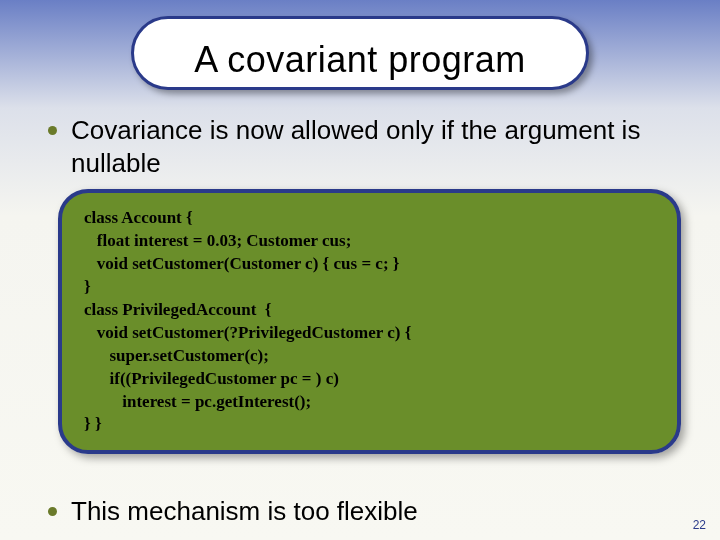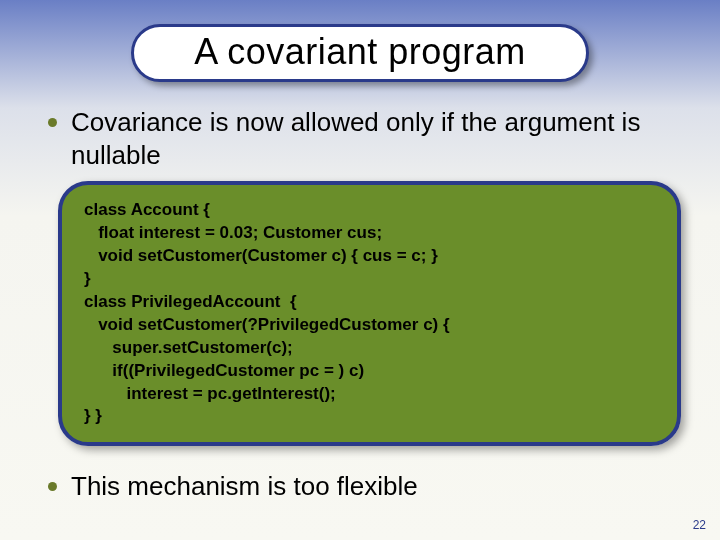--- a/index.html
+++ b/index.html
@@ -18,25 +18,25 @@
     box-sizing: border-box;
   }
   .title-wrap {
     position: relative;
     padding-top: 4px;
     text-align: center;
   }
   .title-box {
     position: relative;
     display: inline-block;
-    margin: 20px auto 0 auto;
+    margin: 12px auto 0 auto;
     background: #fff;
     border: 3px solid #2a3a8a;
     border-radius: 999px;
-    padding: 4px 60px 6px 60px;
+    padding: 20px 60px 6px 60px;
     box-shadow: 4px 4px 6px rgba(0,0,0,0.35);
   }
   .title-text {
     font-size: 36px;
     color: #000;
     font-weight: 400;
     letter-spacing: 0.5px;
   }
   .content {
     padding: 18px 29px 0 48px;
@@ -65,29 +65,30 @@
     background: #6a8a2a;
     background: linear-gradient(to bottom, #6a8e2a 0%, #6a8e2a 100%);
     border: 4px solid #2a3a8a;
     border-radius: 30px;
     box-shadow: 4px 4px 8px rgba(0,0,0,0.35);
     padding: 14px 22px 14px 22px;
     box-sizing: border-box;
   }
   .code-box pre {
     margin: 0;
-    font-family: Liberation Sans, sans-serif;
+    font-family: Liberation Serif, serif;
     font-size: 17px;
     line-height: 1.35;
     color: #000;
     font-weight: bold;
     white-space: pre;
   }
   .bottom-bullet {
     padding: 18px 48px 0 48px;
+    margin-top: 17px;
   }
   .page-num {
     position: absolute;
     right: 14px;
     bottom: 8px;
     font-size: 12px;
     color: #2a3a8a;
   }
 </style>
 </head>

